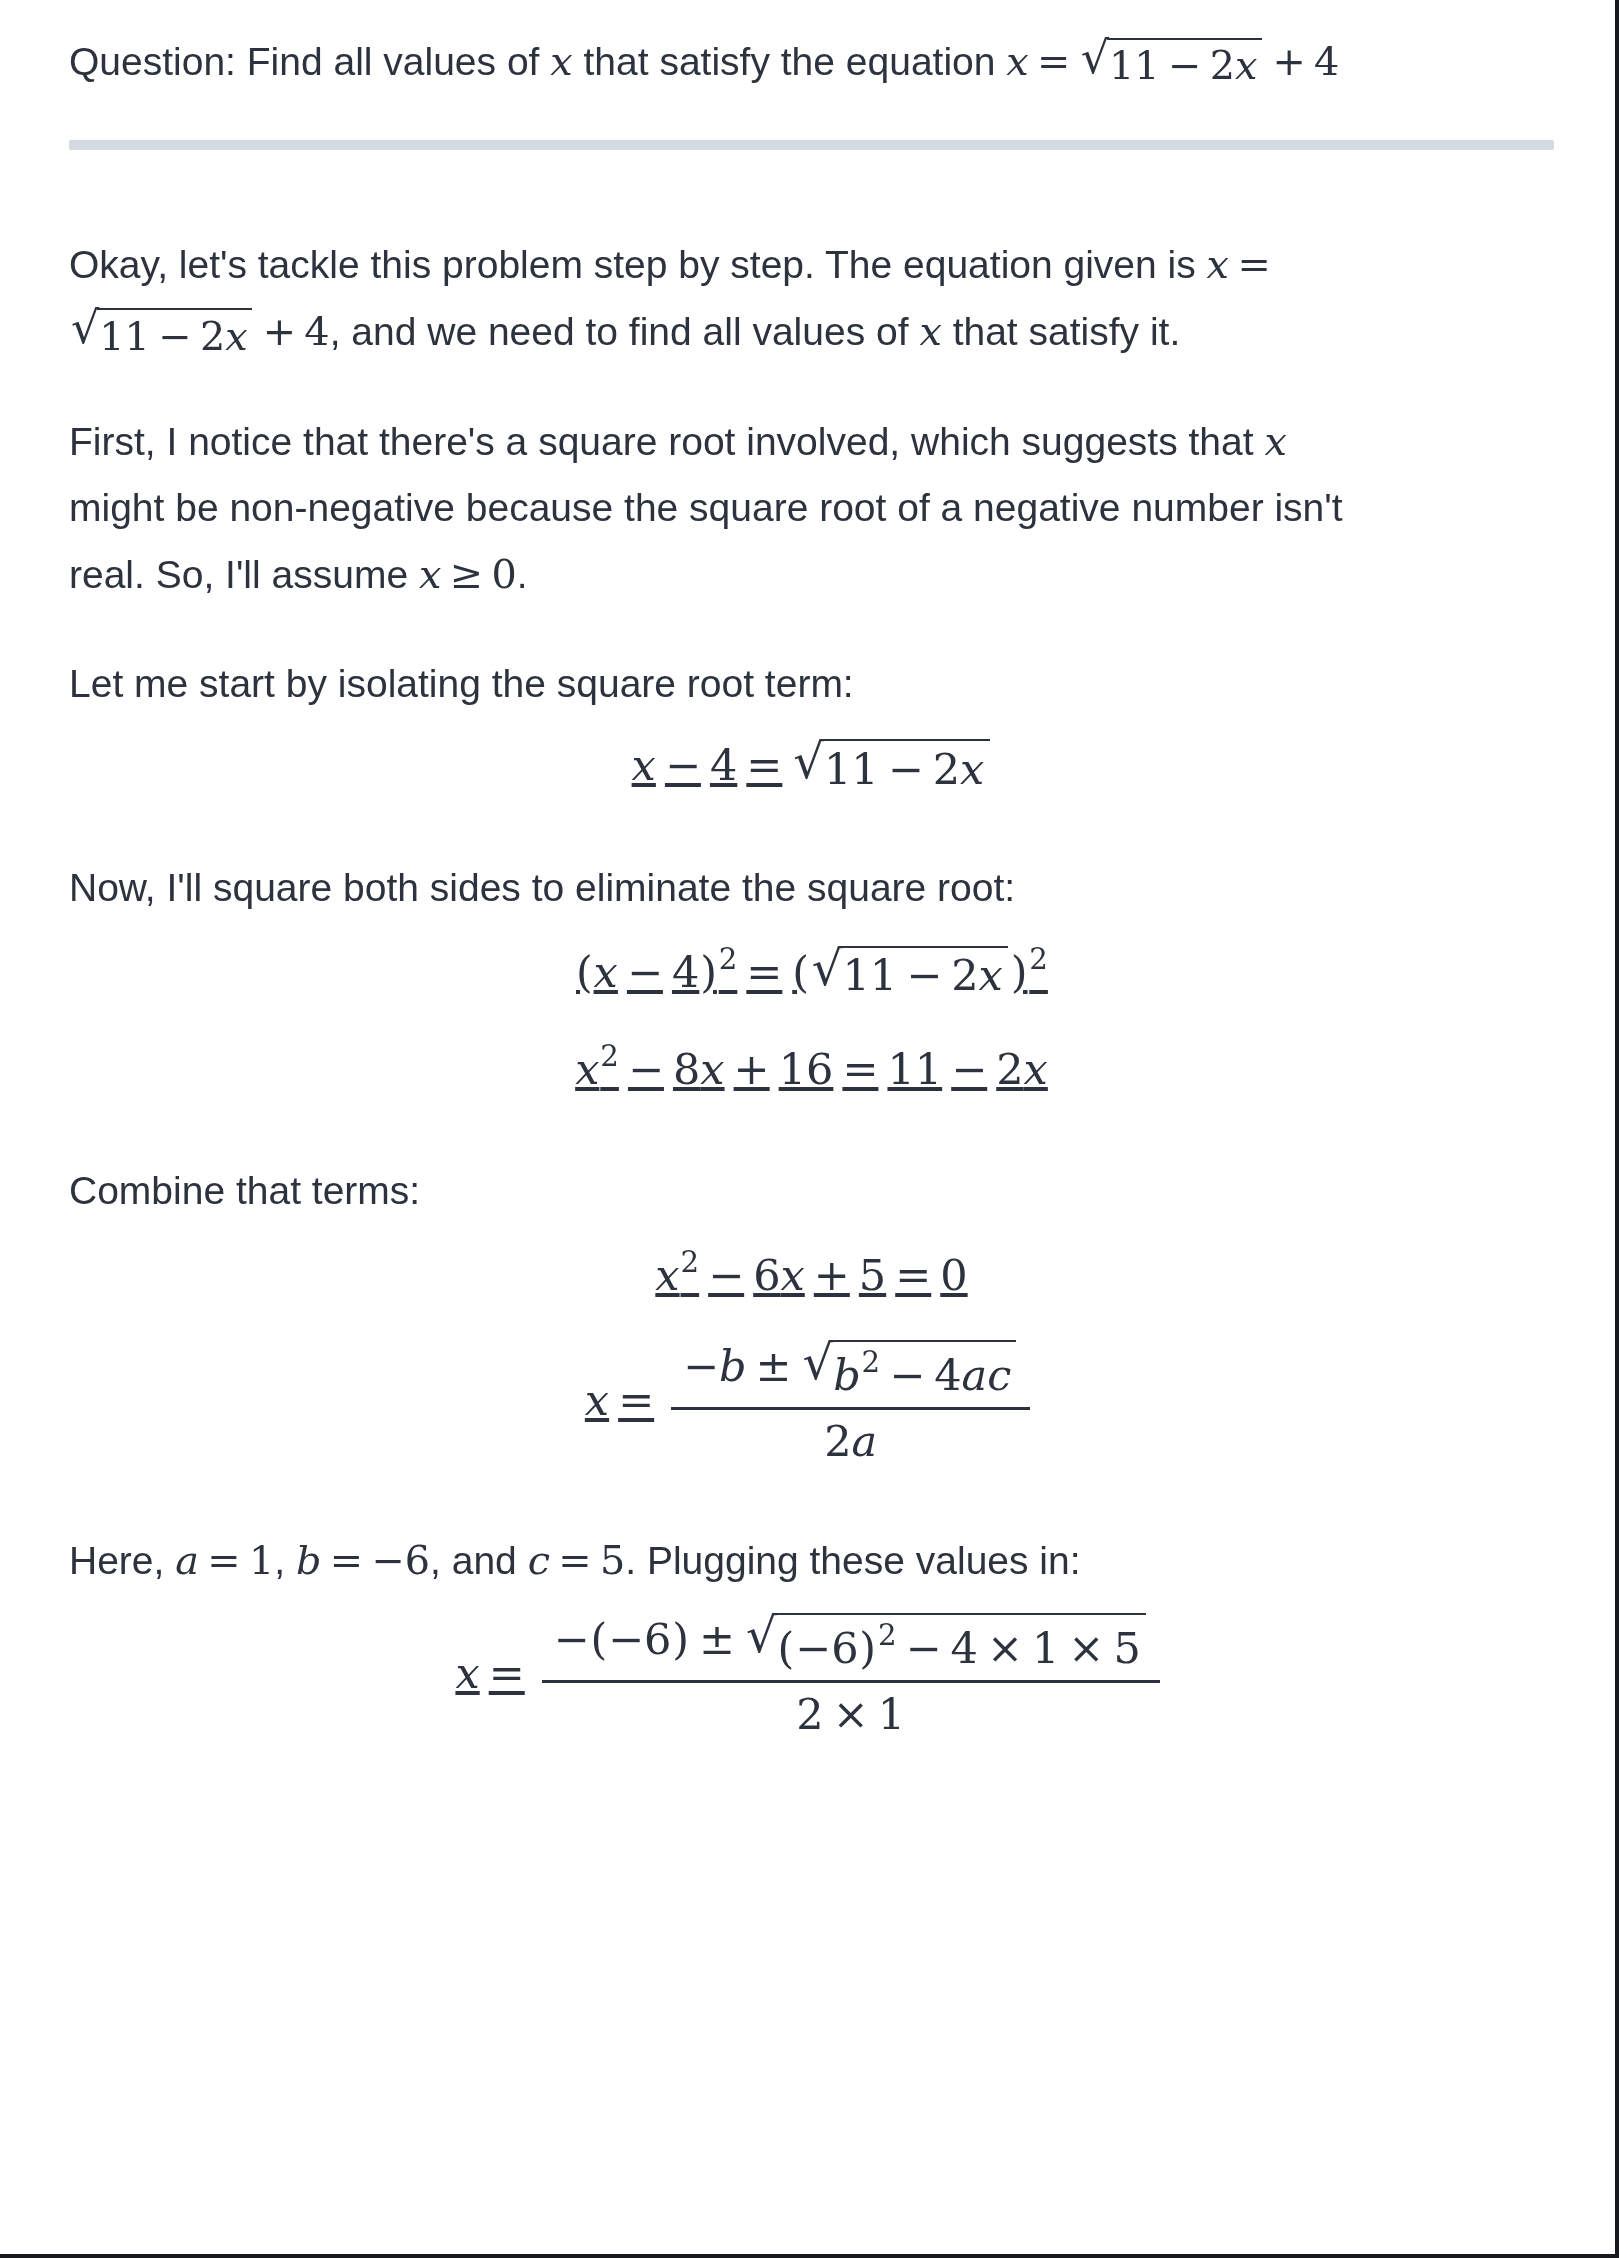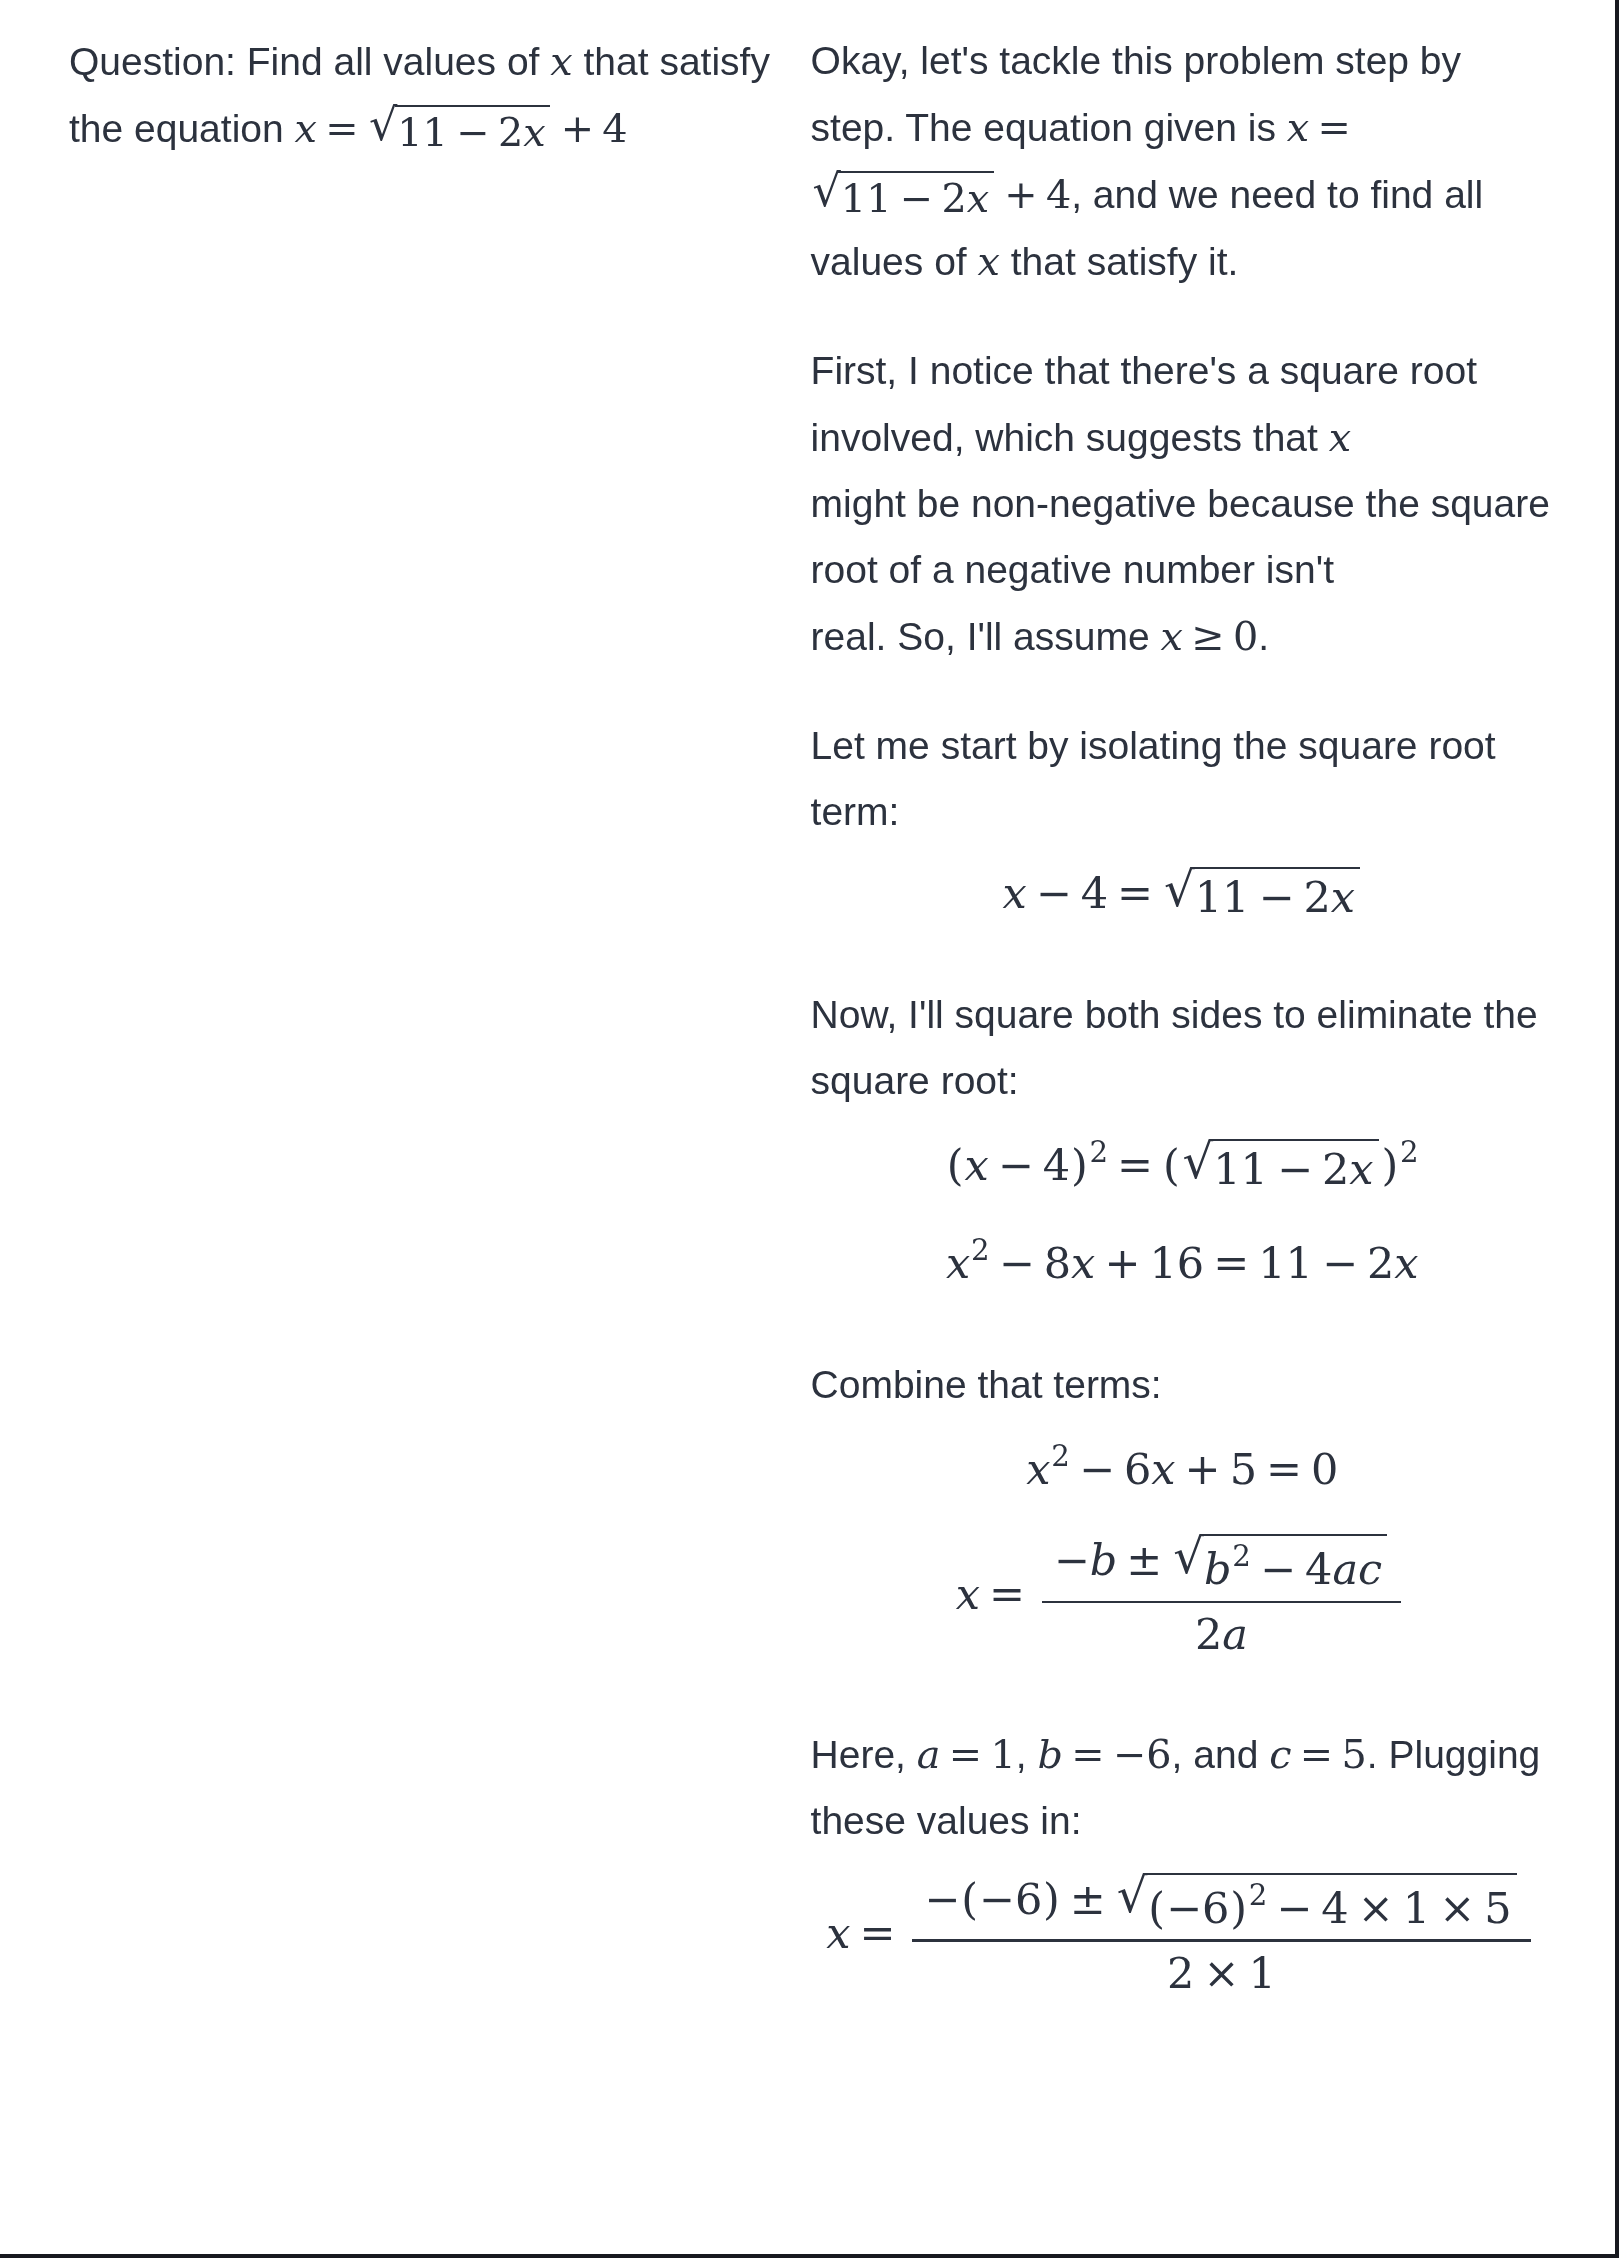--- a/index.html
+++ b/index.html
@@ -4,29 +4,30 @@
 <style>
   html,body{margin:0;padding:0;}
   body{
     width:1620px;height:2259px;overflow:hidden;position:relative;
     background:#ffffff;box-sizing:border-box;
     font-family:"Liberation Sans","DejaVu Sans",sans-serif;
   }
   .doc{
     position:absolute;top:0;left:0;width:1620px;height:1841px;
     box-sizing:border-box;padding:28px 66px 0 69px;
-    display:flex;flex-direction:row;
+    display:flex;flex-direction:column;
     color:#2c323e;font-size:39px;
   }
   .question{line-height:67px;margin:0;}
   .divider{height:10.3px;border-radius:1.9px;margin:45px 0 81px 0;}
   .para{margin:0 0 43px 0;line-height:66px;}
   .math-display{
     text-align:center;font-size:43px;line-height:1.35;
     margin:-24px 0 60px 0;
+    text-decoration:underline;
   }
   
   .imath{white-space:nowrap;font-size:1.02em;}
   .mi{font-family:"DejaVu Serif","Liberation Serif",serif;font-style:italic;}
   .mn,.mo,.mt,.md,.msup{font-family:"DejaVu Serif","Liberation Serif",serif;}
   .mo{margin:0 0.21em;}
   .mt{margin:0;}
   .md{margin:0 0.02em;}
   .msup{font-size:0.68em;vertical-align:0.62em;margin-left:0.9px;}
   .msqrt{display:inline-flex;align-items:flex-start;margin:0 1.9px;}

